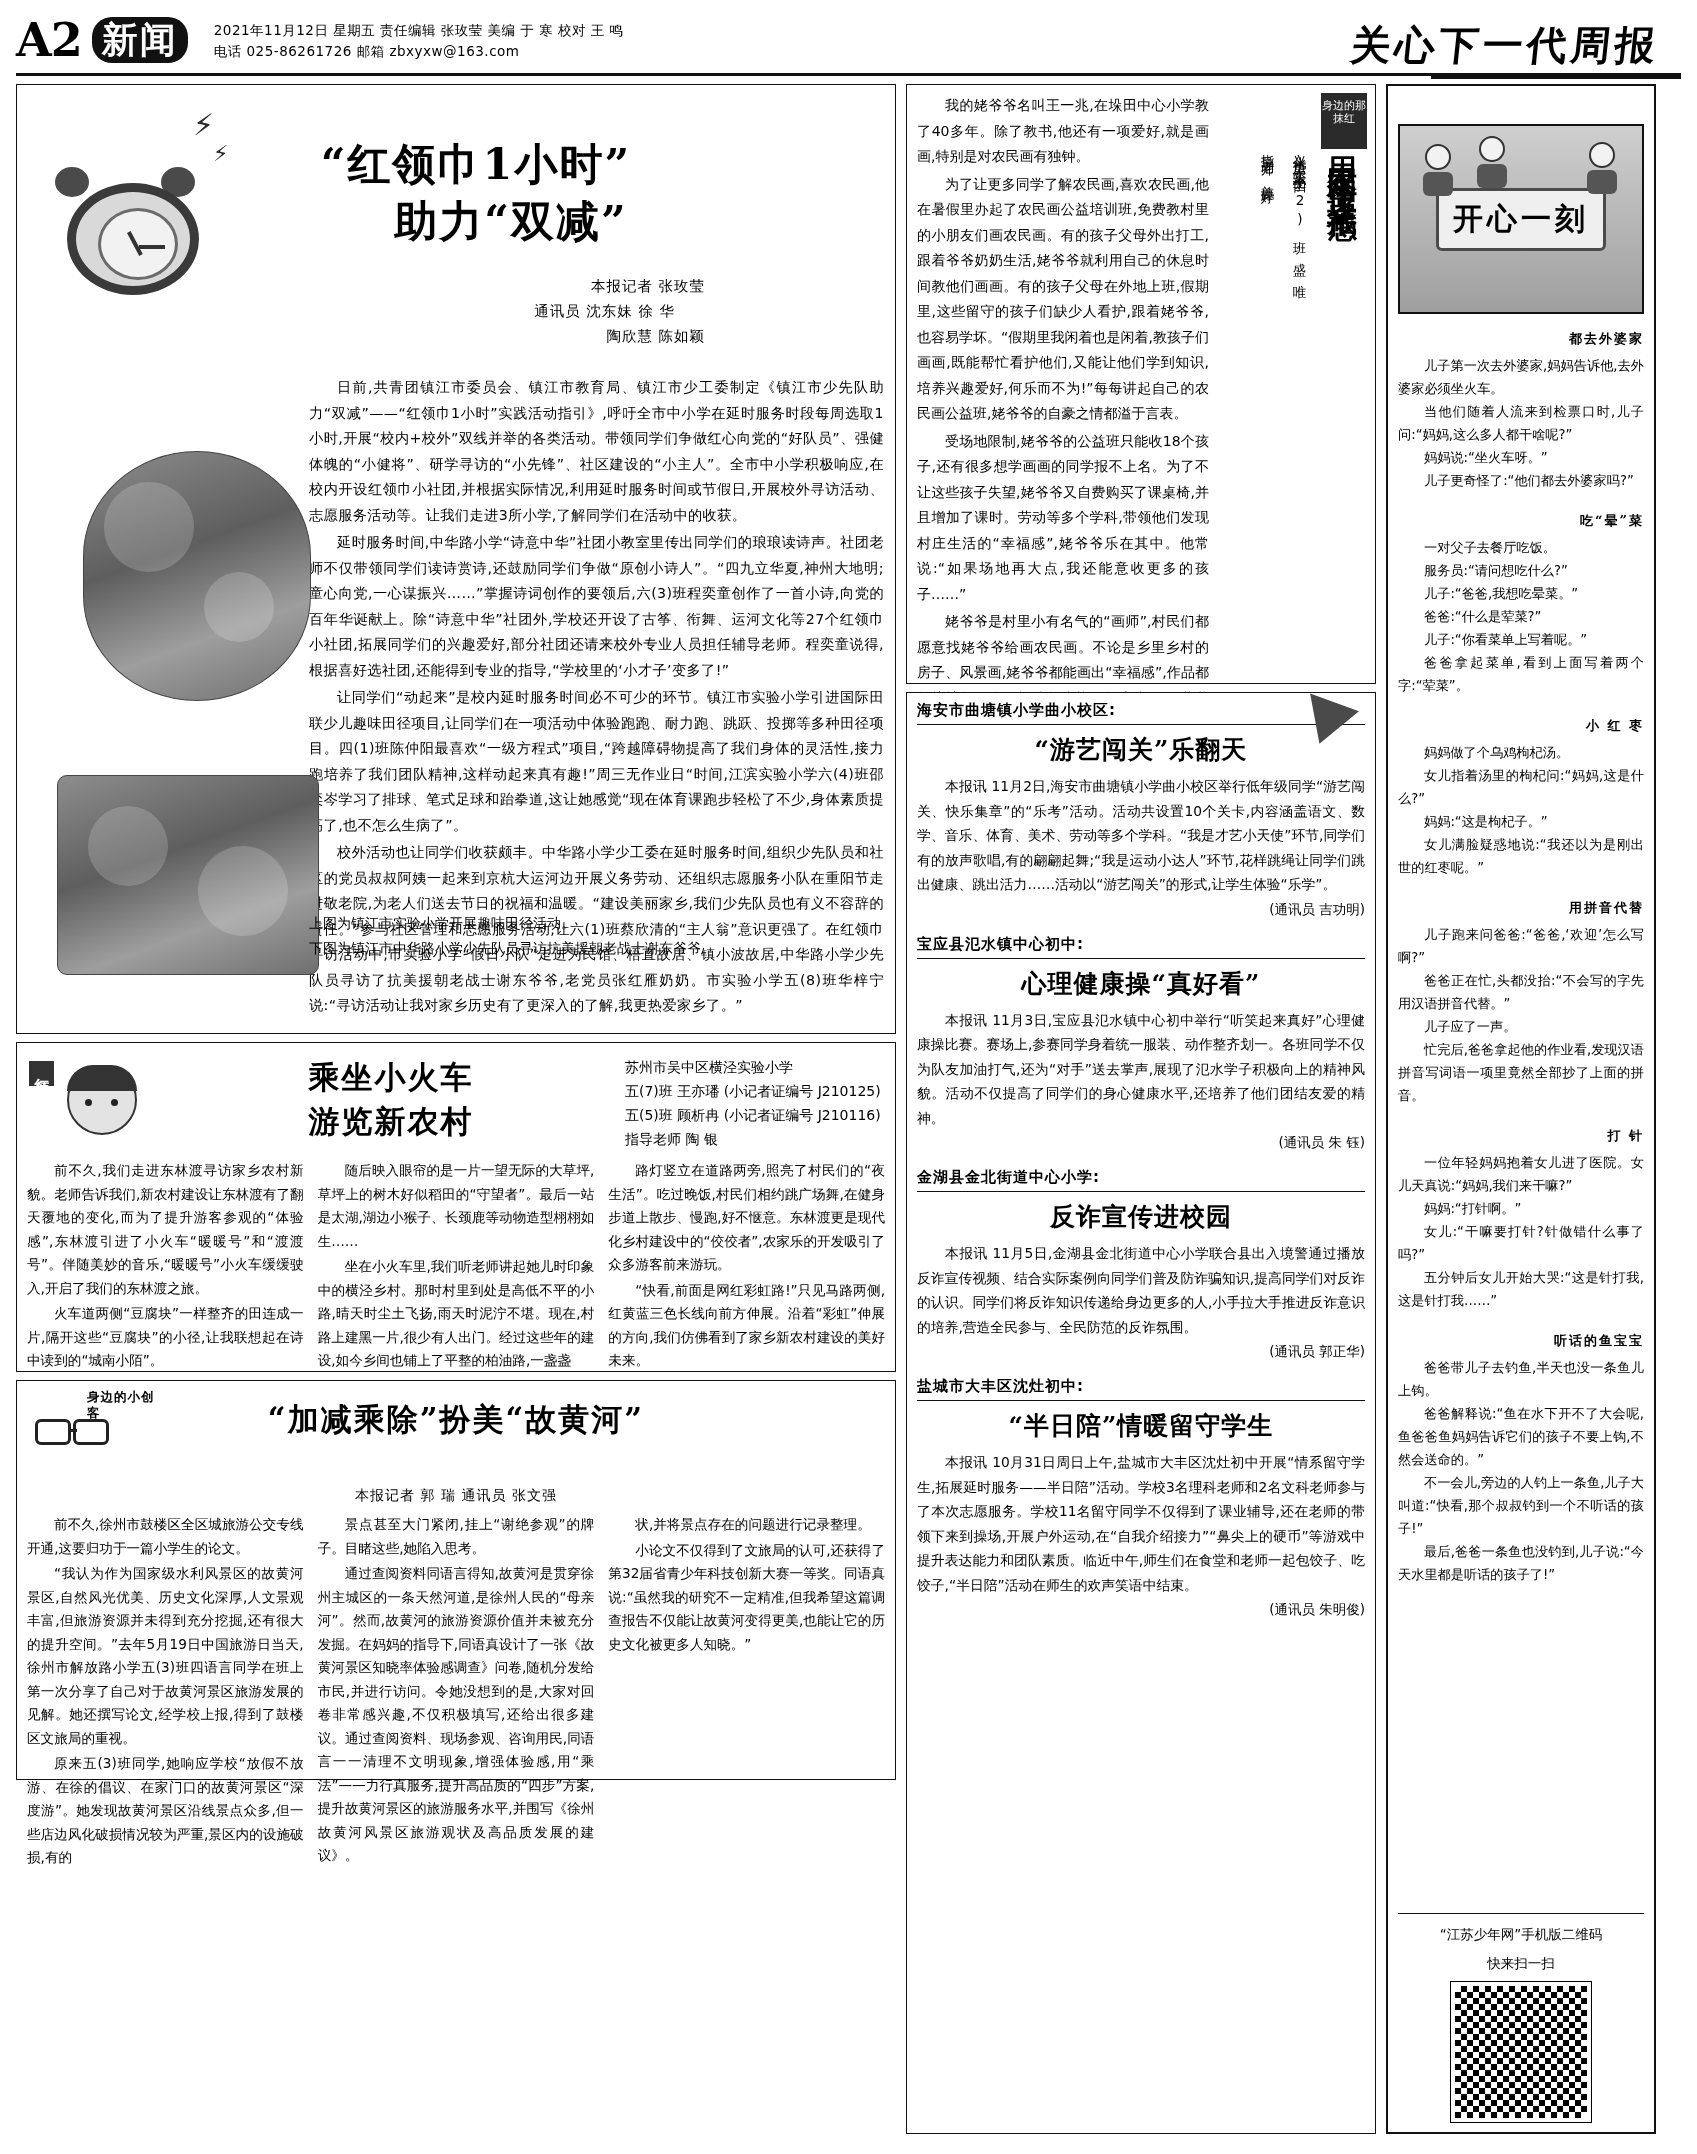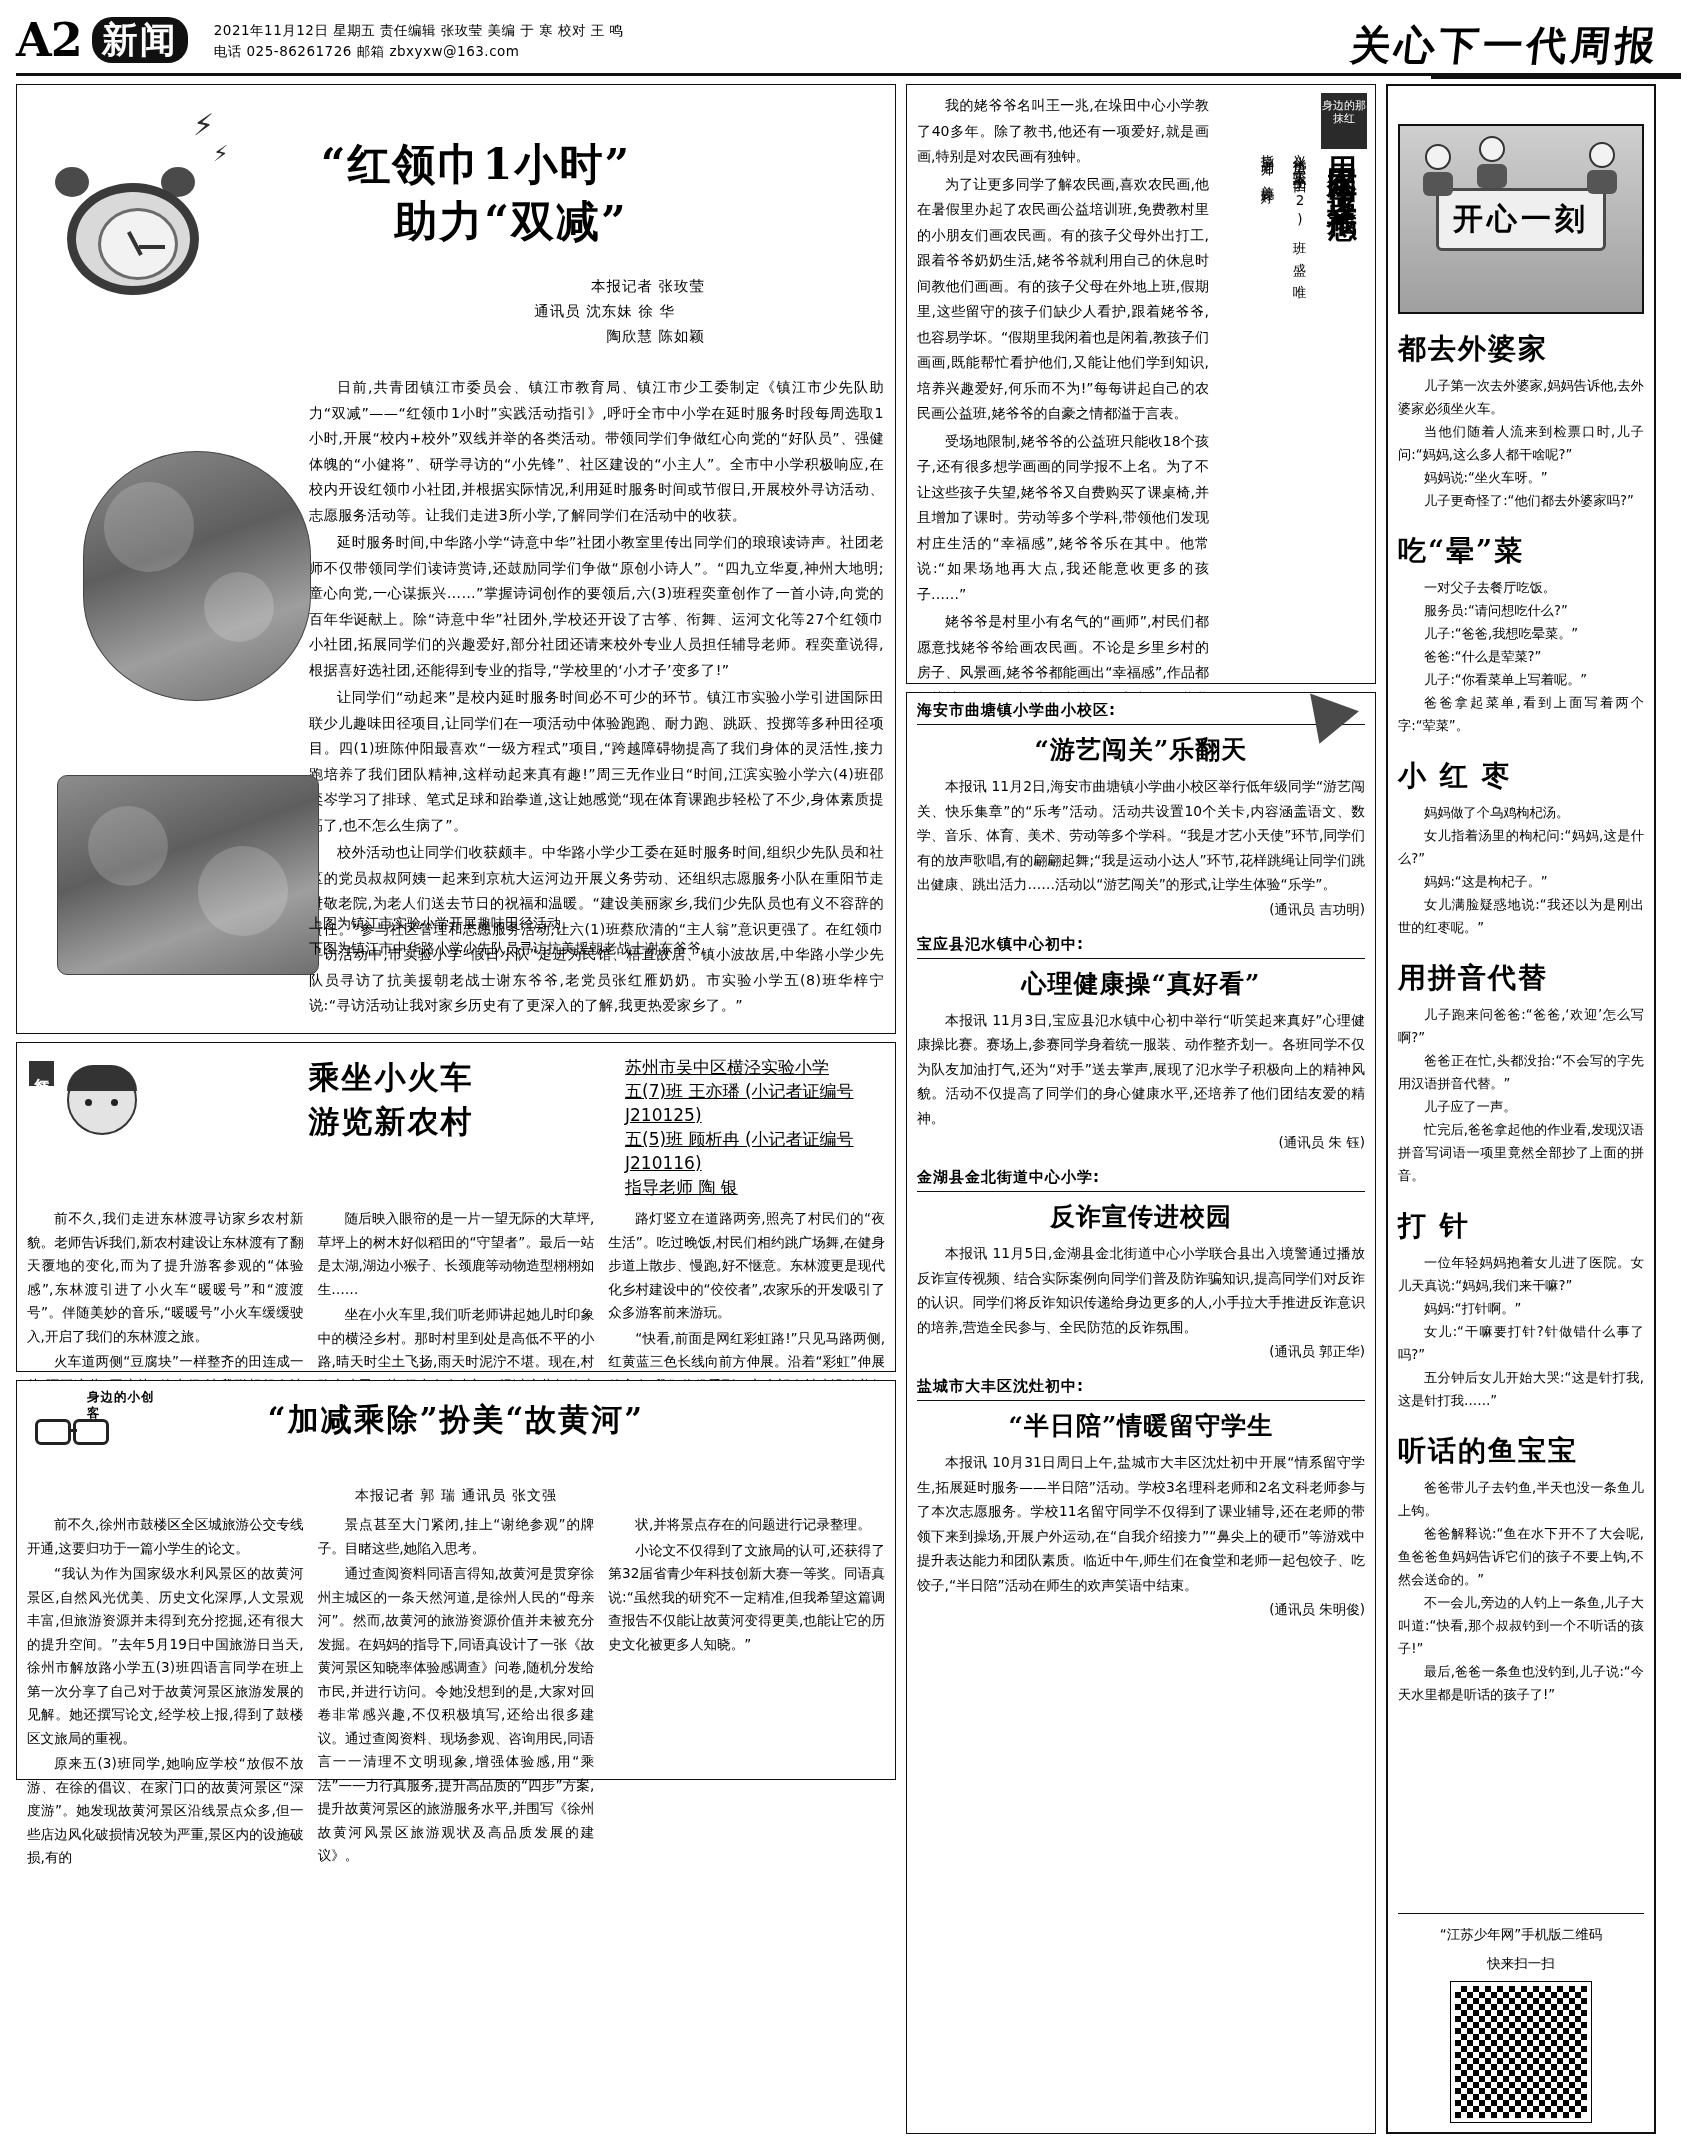--- a/index.html
+++ b/index.html
@@ -165,21 +165,21 @@
   .rt-badge .hair { position:absolute; left:40px; top:14px; width:70px; height:26px; border-radius: 35px 35px 0 0; background:#333; }
   .rt-badge .eye { position:absolute; width:7px; height:7px; border-radius:50%; background:#222; top:48px; }
   .rt-badge .eye.l { left:58px; } .rt-badge .eye.r { left:84px; }
   .train-title {
     flex: 1;
     font-family:"DejaVu Serif","Liberation Serif",serif;
     font-weight:bold; font-size: 31px; line-height: 44px; letter-spacing: 2px;
     text-align: center; padding-top: 4px;
   }
   .train-school {
-    width: 260px; flex:none; font-size: 17px; line-height: 24px; padding-top: 4px; text-decoration: underline;
+    width: 260px; flex:none; font-size: 14px; line-height: 24px; padding-top: 4px;
   }
   .three-col {
     display: flex; gap: 14px; margin-top: 8px;
   }
   .three-col .c { flex: 1; font-size: 13.6px; line-height: 23.5px; text-align: justify; }
   .three-col .c p { margin: 0 0 2px 0; text-indent: 27px; }
 
   
   .huang { height: 400px; }
   .huang-top { display:flex; align-items:flex-start; gap: 14px; }
@@ -249,22 +249,22 @@
     font-size: 30px; font-weight: bold; letter-spacing: 4px;
   }
   .kaixin .kid { position:absolute; width: 40px; height: 50px; }
   .kaixin .kid .head { width:26px;height:26px;border-radius:50%;background:#f2f2f2;border:2px solid #333;margin:0 auto;}
   .kaixin .kid .body { width:30px;height:24px;background:#555;border-radius:6px;margin:2px auto 0;}
   .kaixin .k1 { left: 18px; top: 18px; }
   .kaixin .k2 { left: 72px; top: 10px; }
   .kaixin .k3 { right: 20px; top: 16px; }
   .joke { margin-bottom: 12px; }
   .joke-title {
-    text-align:left; font-family:"DejaVu Serif","Liberation Serif",serif;
-    font-weight:bold; font-size: 28px; letter-spacing: 2px; margin: 8px 0 6px;
+    text-align:right; font-family:"DejaVu Serif","Liberation Serif",serif;
+    font-weight:bold; font-size: 13px; letter-spacing: 2px; margin: 8px 0 6px;
   }
   .joke-body { font-size: 13.2px; line-height: 23px; text-align: justify;}
   .joke-body p { margin:0; text-indent: 26px; }
 
   .qr-block { margin-top: auto; text-align:center; border-top: 1px solid #111; padding-top: 10px;}
   .qr-label { font-size: 13.5px; line-height: 21px; margin-bottom: 8px; }
   .qr {
     width: 140px; height: 140px; margin: 0 auto;
     background-image:
       repeating-linear-gradient(90deg,#000 0 6px,#fff 6px 12px),

